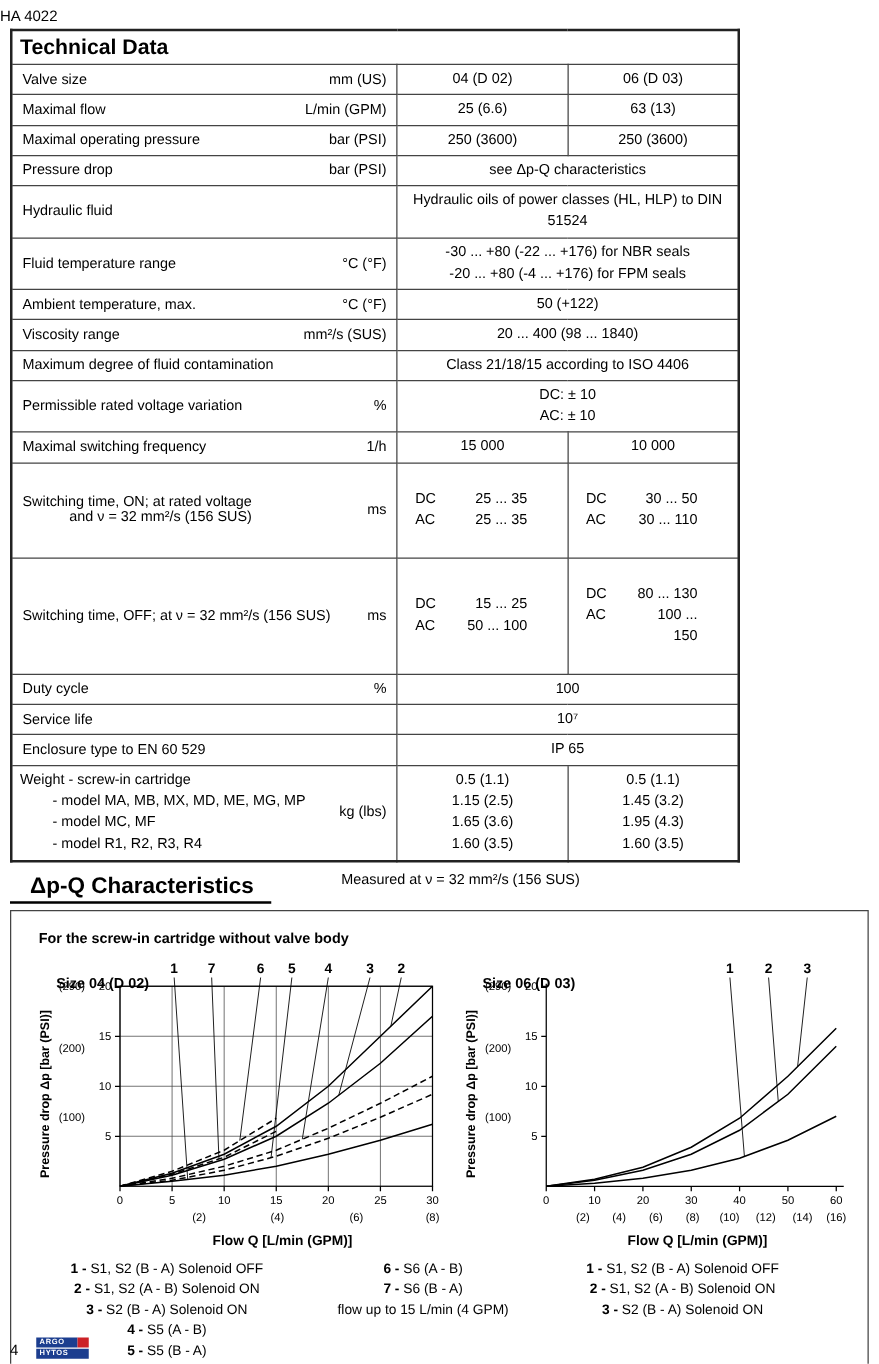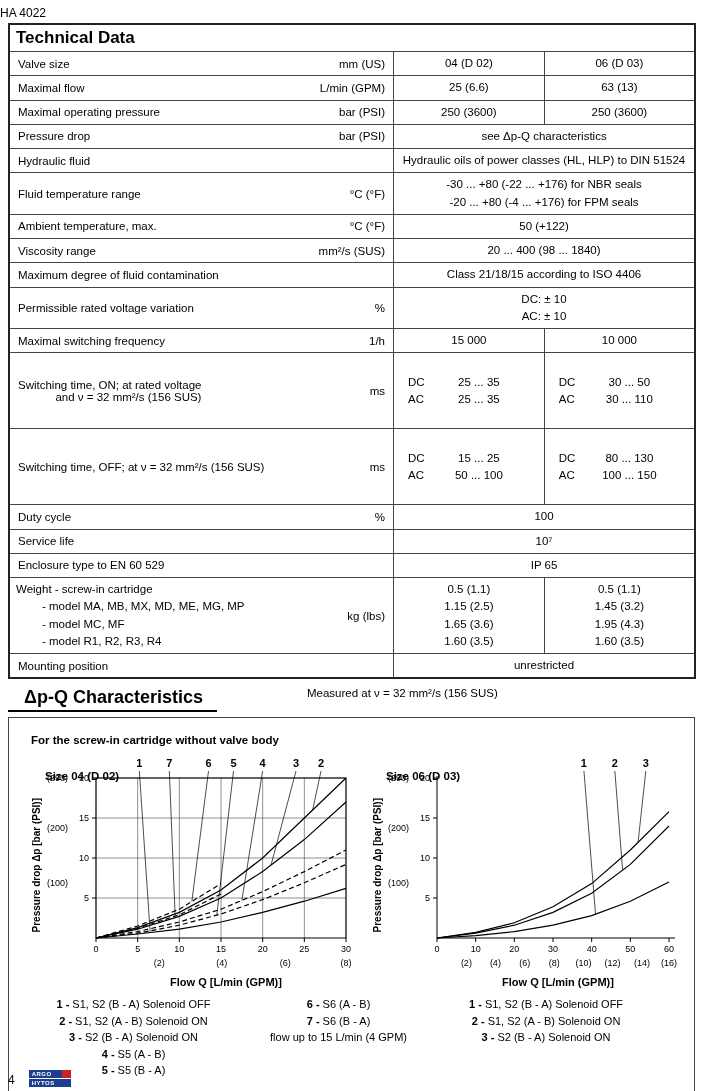--- a/index.html
+++ b/index.html
@@ -6,40 +6,40 @@
   html,body { margin:0; padding:0; }
   body {
     width:703px; height:1091px; overflow:hidden;
     background:#ffffff; color:#000;
     font-family:"Liberation Sans", sans-serif;
     font-size:11.5px; position:relative;
   }
   .doc-code { padding:6px 0 3px 0; font-size:12px; }
 
   
-  table.tech { border-collapse:collapse; margin-left:8px; width:688px; border:2px solid #222; }
+  table.tech { border-collapse:collapse; margin-left:8px; width:584px; border:2px solid #222; }
   table.tech td { border:1px solid #444; padding:3px 6px; vertical-align:middle; }
   td.title-cell { font-size:17px; font-weight:bold; padding:5px 18px; }
   td.lab { width:386px; }
   .lab-inner { display:flex; justify-content:space-between; align-items:center; gap:6px; }
   .param { white-space:pre-line; padding-left:2px;text-align:right; }
   .unit  { white-space:nowrap; text-align:right; padding-right:2px; }
   td.val { text-align:center; white-space:pre-line; width:151px; line-height:1.5; }
   td.val2 { width:302px; }
   .dcac { display:flex; flex-direction:column; line-height:1.5; }
   .dcrow { display:flex; }
   .dcrow .lbl { width:46px; text-align:left; padding-left:8px; }
-  .dcrow .rng { flex:1; text-align:center; padding-right:26px; }
+  .dcrow .rng { flex:1; text-align:right; padding-right:26px; }
   .wlines { line-height:1.5; }
   .windent { padding-left:26px; }
 
   
   .dpq-head { margin:8px 8px 0 8px; display:flex; align-items:flex-start; gap:56px; }
   .dpq-title { font-size:18px; font-weight:bold; border-bottom:2px solid #000; padding:0 14px 2px 16px; }
-  .dpq-measured { font-size:11.5px;margin-left:34px; }
+  .dpq-measured { font-size:11.5px; }
   .chart-box { border:1px solid #444; margin:5px 8px 0 8px; height:438px; position:relative; padding:16px 0 0 22px; }
   .box-heading { font-weight:bold; margin-bottom:10px; }
   .charts-row { display:flex; gap:14px; }
   .chart { position:relative; }
   .chart-title { position:absolute; top:2px; left:14px; font-weight:bold; font-size:11.5px; white-space:nowrap;margin-top:12px; }
   .chart-body { display:flex; align-items:center; }
   .ylab { writing-mode:vertical-rl; transform:rotate(180deg); font-weight:bold; font-size:10px; white-space:nowrap; margin-right:-4px; }
   .xlab { font-weight:bold; font-size:11px; text-align:center; margin-top:2px; }
   .c04 .xlab { width:250px; margin-left:70px; }
   .c06 .xlab { width:232px; margin-left:70px; }
@@ -257,29 +257,20 @@
       </div>
     </td>
     <td class="val">0.5 (1.1)
 1.15 (2.5)
 1.65 (3.6)
 1.60 (3.5)</td>
     <td class="val">0.5 (1.1)
 1.45 (3.2)
 1.95 (4.3)
 1.60 (3.5)</td>
-  </tr>
-  <tr>
-    <td class="lab">
-          <div class="lab-inner">
-            <span class="param">Mounting position</span>
-            <span class="unit"></span>
-          </div>
-        </td>
-    <td class="val val2" colspan="2">unrestricted</td>
   </tr>
 </tbody>
   </table>
 
 <div class="dpq-head">
   <span class="dpq-title">Δp-Q Characteristics</span>
   <span class="dpq-measured">Measured at ν = 32 mm²/s (156 SUS)</span>
 </div>
 
 <div class="chart-box">

